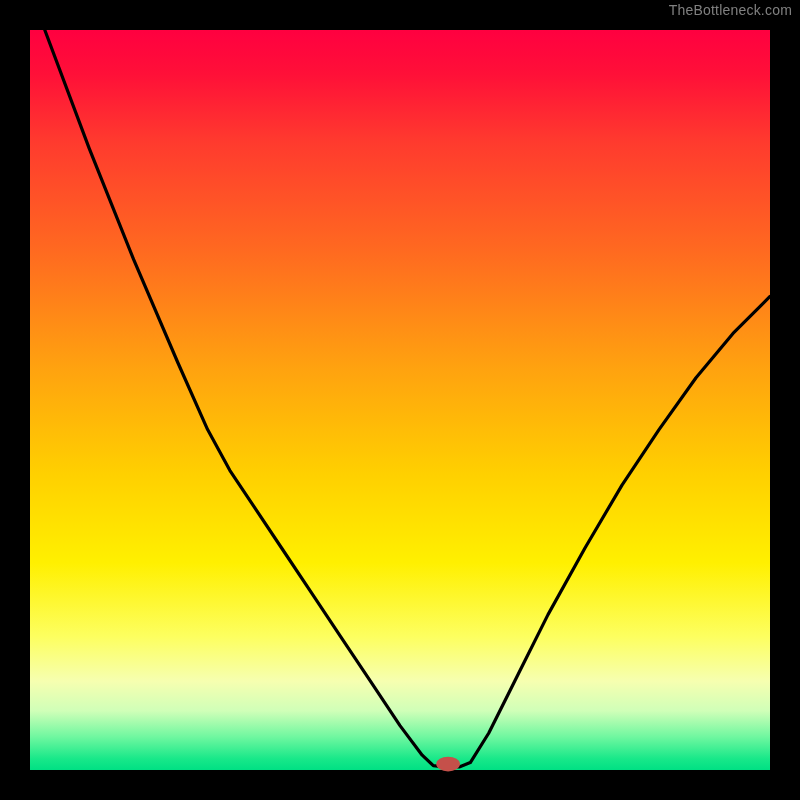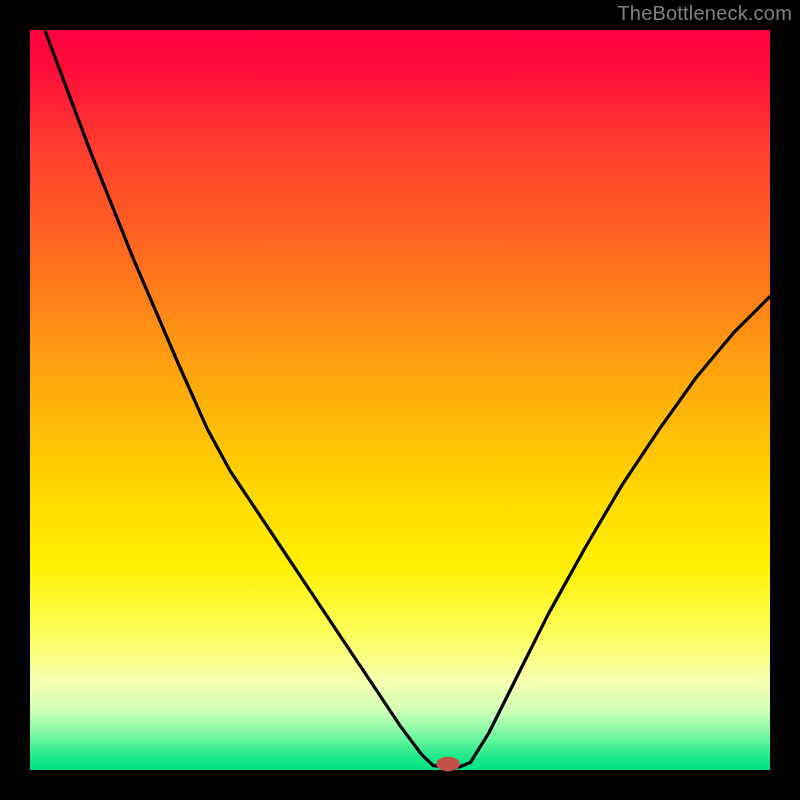--- a/index.html
+++ b/index.html
@@ -14,21 +14,21 @@
     position: relative;
     width: 800px;
     height: 800px;
     background: #000;
   }
   .watermark {
     position: absolute;
     top: 2px;
     right: 8px;
     color: #808080;
-    font-size: 20px;
+    font-size: 14px;
     font-weight: 400;
     letter-spacing: 0.2px;
     z-index: 5;
   }
   svg {
     position: absolute;
     top: 0;
     left: 0;
   }
 </style>

